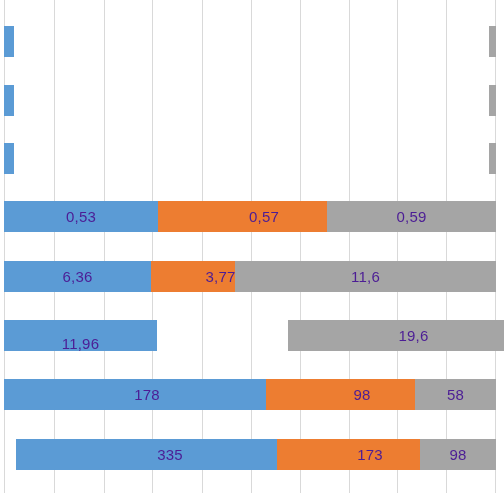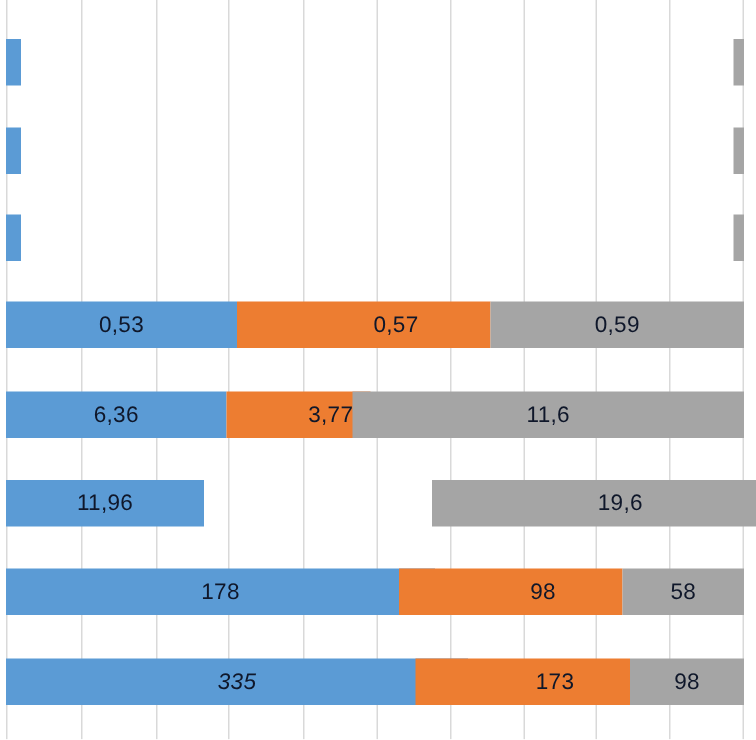--- a/index.html
+++ b/index.html
@@ -52,21 +52,21 @@
     align-items: center;
     justify-content: center;
     overflow: hidden;
   }
   .segment.series-0 { background: #5b9bd5; }
   .segment.series-1 { background: #ed7d31; padding-left: 43px; }
   .segment.series-2 { background: #a5a5a5; }
   .seg-label {
     font-family: "Liberation Sans", sans-serif;
     font-size: 15px;
-    color: #0f172a;
+    color: #4c1d95;
     line-height: 1;
     white-space: nowrap;
     letter-spacing: 0.2px;
   }
 </style>
 </head>
 <body>
 
 <div id="chart-root">
 
@@ -113,40 +113,40 @@
             <span class="seg-label">6,36</span>
           </div>
           <div class="segment series-1" style="left: 151px; width: 96px;">
             <span class="seg-label">3,77</span>
           </div>
           <div class="segment series-2" style="left: 235px; width: 261px;">
             <span class="seg-label">11,6</span>
           </div>
         </div>
         <div class="bar-row" style="top: 320px;">
-          <div class="segment series-0" style="left: 4px; width: 132px;">
+          <div class="segment series-0" style="left: 4px; width: 153px; align-items: flex-end;">
             <span class="seg-label">11,96</span>
           </div>
           <div class="segment series-2" style="left: 245px; width: 251px; margin-left: 43px;">
             <span class="seg-label">19,6</span>
           </div>
         </div>
         <div class="bar-row" style="top: 379px;">
           <div class="segment series-0" style="left: 4px; width: 286px;">
             <span class="seg-label">178</span>
           </div>
           <div class="segment series-1" style="left: 266px; width: 149px;">
             <span class="seg-label">98</span>
           </div>
           <div class="segment series-2" style="left: 415px; width: 81px;">
             <span class="seg-label">58</span>
           </div>
         </div>
         <div class="bar-row" style="top: 439px;">
-          <div class="segment series-0" style="left: 4px; width: 308px; font-style: italic;">
+          <div class="segment series-0" style="left: 16px; width: 308px;">
             <span class="seg-label">335</span>
           </div>
           <div class="segment series-1" style="left: 277px; width: 143px;">
             <span class="seg-label">173</span>
           </div>
           <div class="segment series-2" style="left: 420px; width: 76px;">
             <span class="seg-label">98</span>
           </div>
         </div>
       </div>

